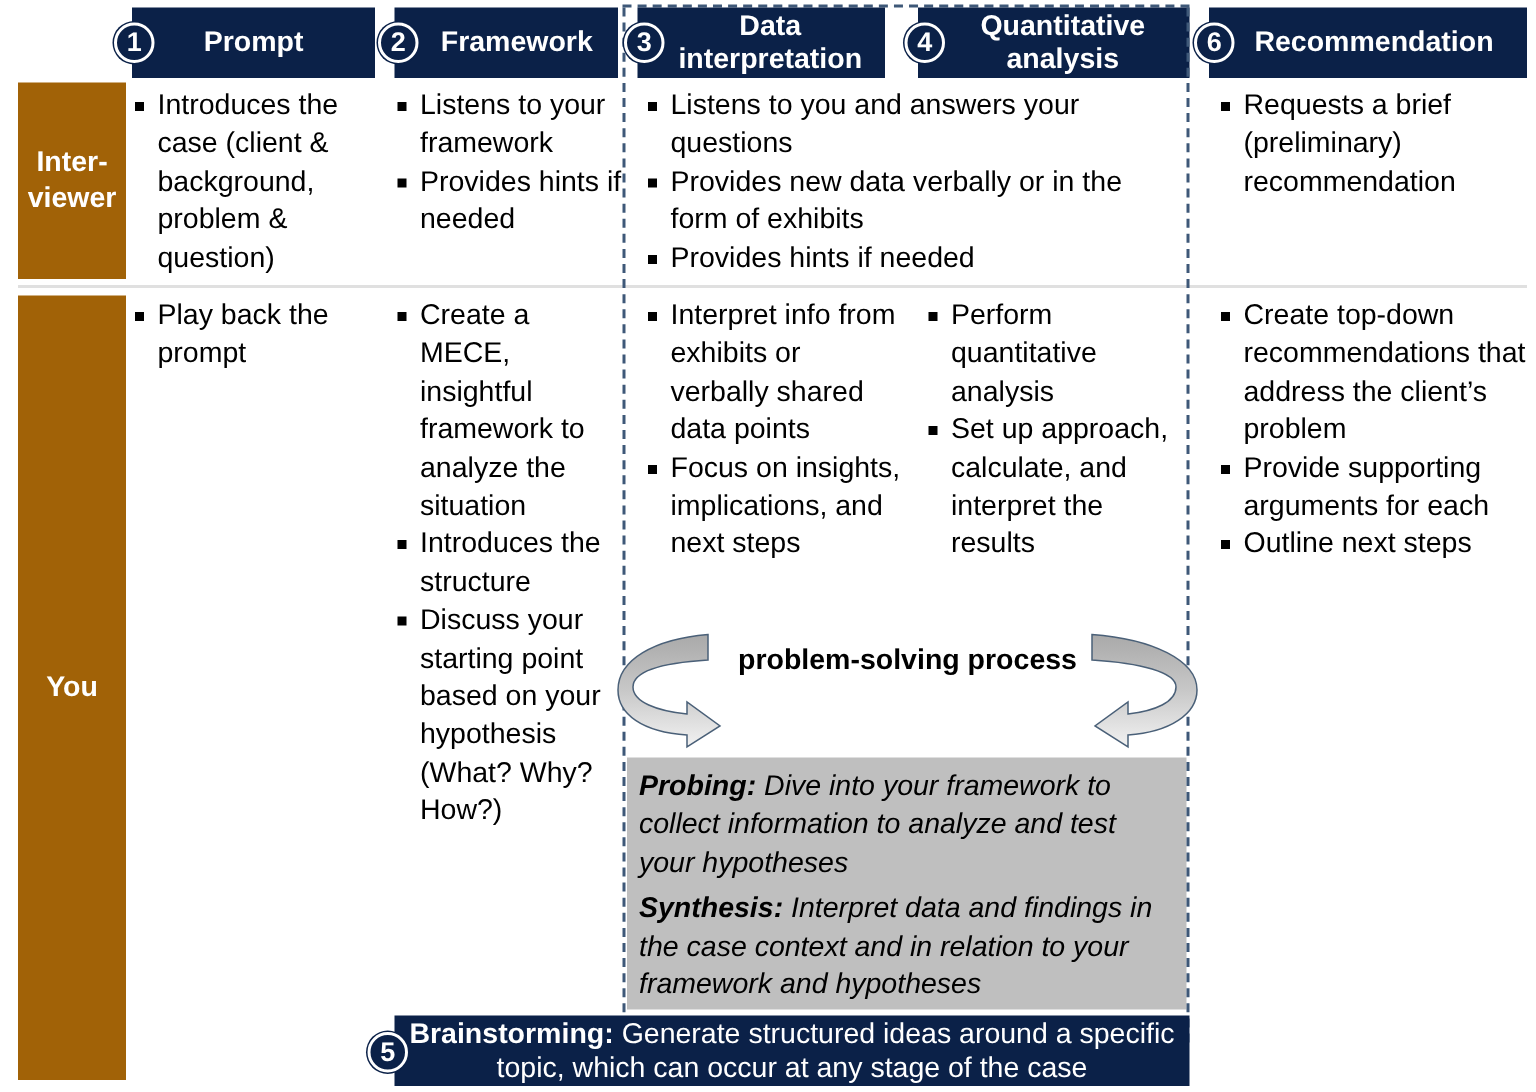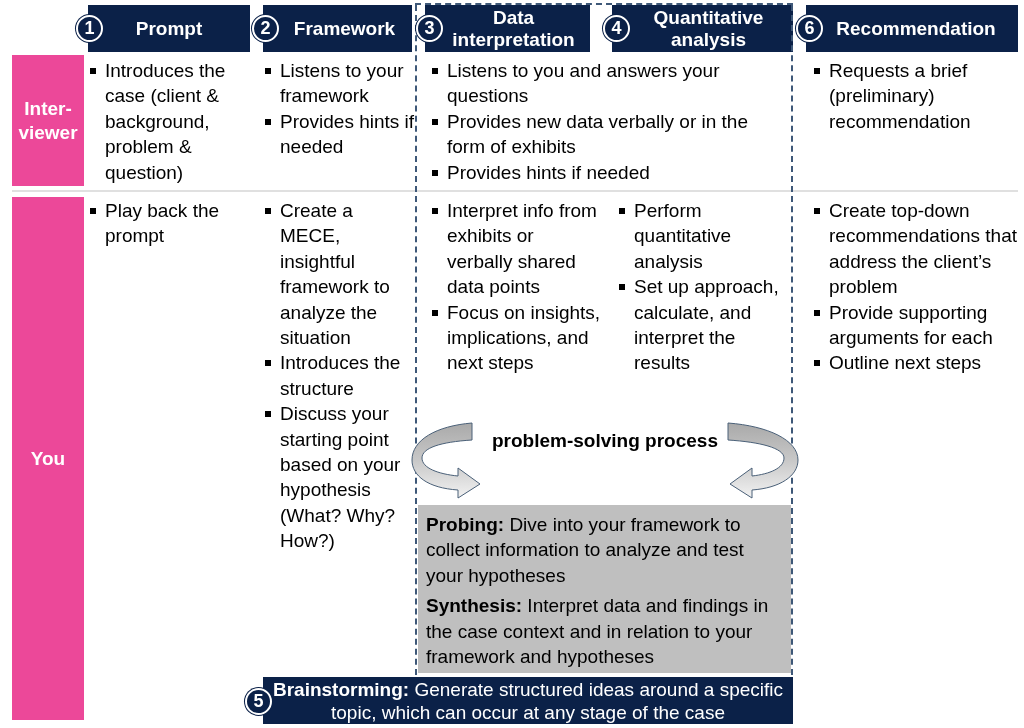--- a/index.html
+++ b/index.html
@@ -5,32 +5,32 @@
   html, body { margin:0; padding:0; background:#ffffff; }
   body { width:1024px; height:728px; position:relative; overflow:hidden;
          font-family:"Liberation Sans", sans-serif; color:#000; }
   .abs { position:absolute; }
   .hdr { position:absolute; top:5px; height:47px; background:#0b2148; color:#fff;
          font-weight:bold; font-size:19px; display:flex; align-items:center; justify-content:center;
          text-align:center; line-height:22px; box-sizing:border-box; }
   .badge { position:absolute; width:27px; height:27px; border-radius:50%; background:#0b2148;
            border:2px solid #fff; box-shadow:0 0 0 1px #0b2148; color:#fff; font-weight:bold;
            font-size:18px; display:flex; align-items:center; justify-content:center; box-sizing:border-box; z-index:3; }
-  .rowlabel { position:absolute; left:12px; width:72px; background:#ec4899; color:#fff; font-weight:bold;
+  .rowlabel { position:absolute; left:12px; width:72px; background:#a16207; color:#fff; font-weight:bold;
               font-size:19px; display:flex; align-items:center; justify-content:center; text-align:center; line-height:24px; }
   ul.bl { list-style:none; margin:0; padding:0; font-size:19px; line-height:25.4px; }
   ul.bl li { position:relative; padding-left:17px; }
   ul.bl li::before { content:""; position:absolute; left:2px; top:10px; width:6px; height:6px; background:#000; }
   .sep { position:absolute; left:12px; width:1006px; height:2px; background:#e0e0e0; top:190px; }
   .dashframe { position:absolute; left:415px; top:5px; width:378px; height:690px;
                border-left:2px dashed #3e5878; border-right:2px dashed #3e5878; box-sizing:border-box; z-index:2; pointer-events:none; }
   .dashframe-top { position:absolute; left:415px; top:3px; width:378px; border-top:2px dashed #3e5878; z-index:0; }
   .probe { position:absolute; left:418px; top:505px; width:373px; height:168px; background:#bfbfbf;
            font-size:19px; line-height:25.4px; padding:7px 8px; box-sizing:border-box; }
-  .probe p { margin:0 0 5px 0; }
+  .probe p { margin:0 0 5px 0;font-style:italic; }
   .probe b { font-weight:bold; }
   .brain { position:absolute; left:263px; top:677px; width:530px; height:47px; background:#0b2148; color:#fff;
            font-size:19px; line-height:23px; text-align:center; padding-top:1px; box-sizing:border-box; z-index:3; }
   .iter { position:absolute; left:470px; top:428px; width:270px; text-align:center; font-weight:bold;
           font-size:19px; line-height:25px; }
 </style>
 </head>
 <body>
 
 <div class="dashframe-top"></div>

